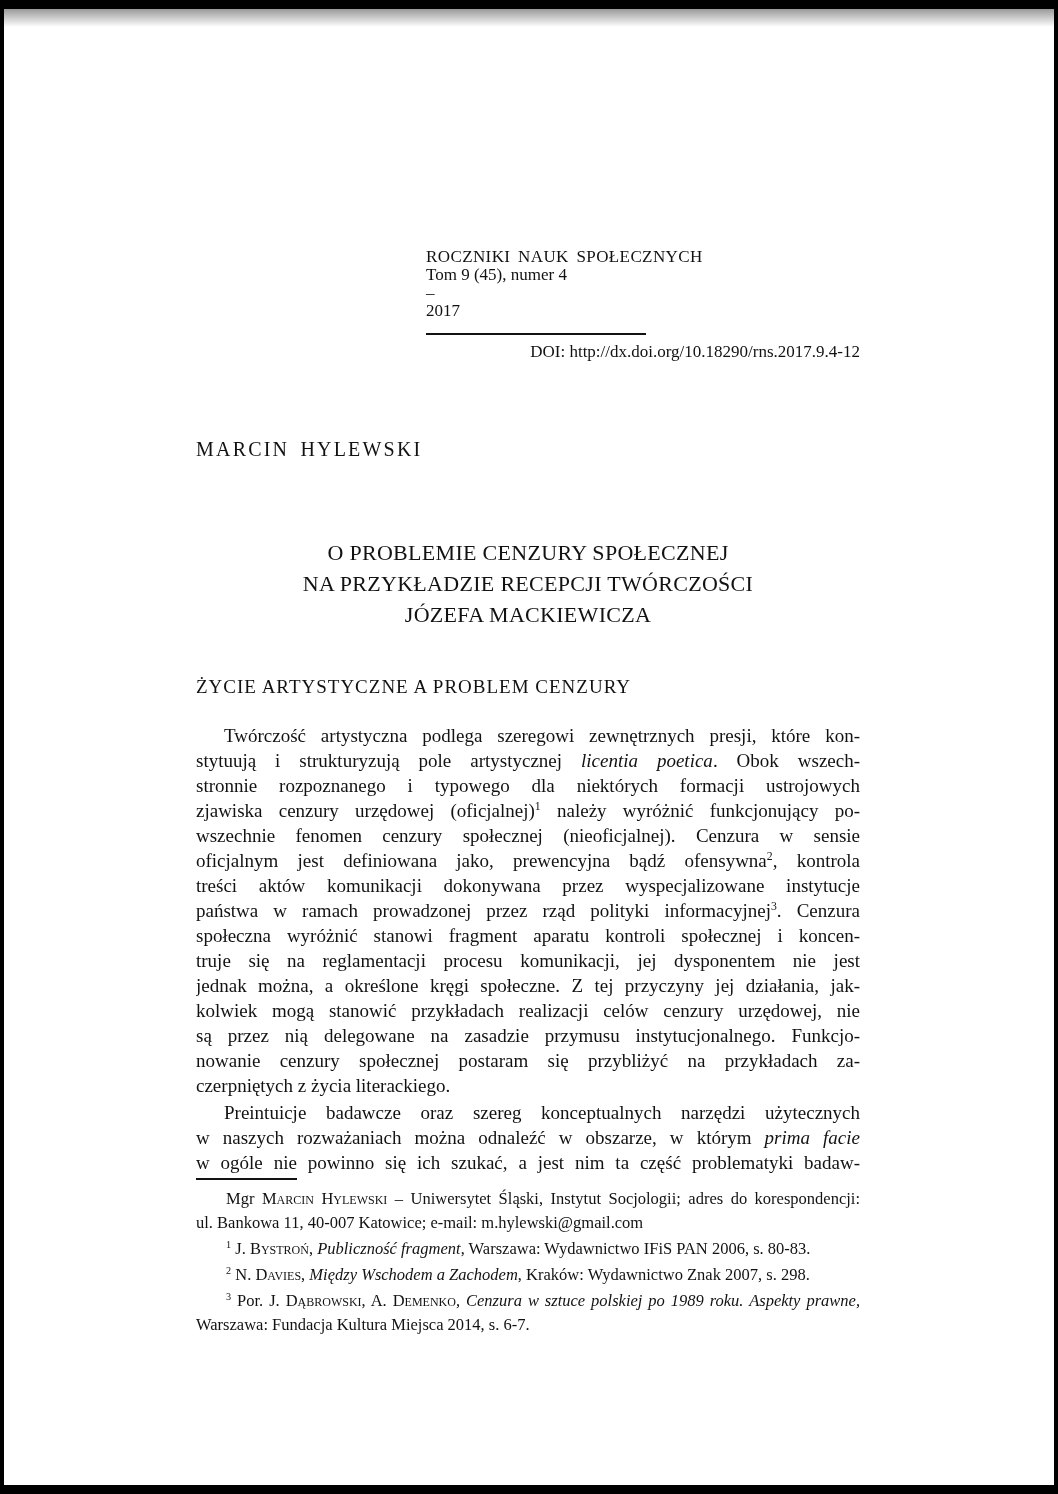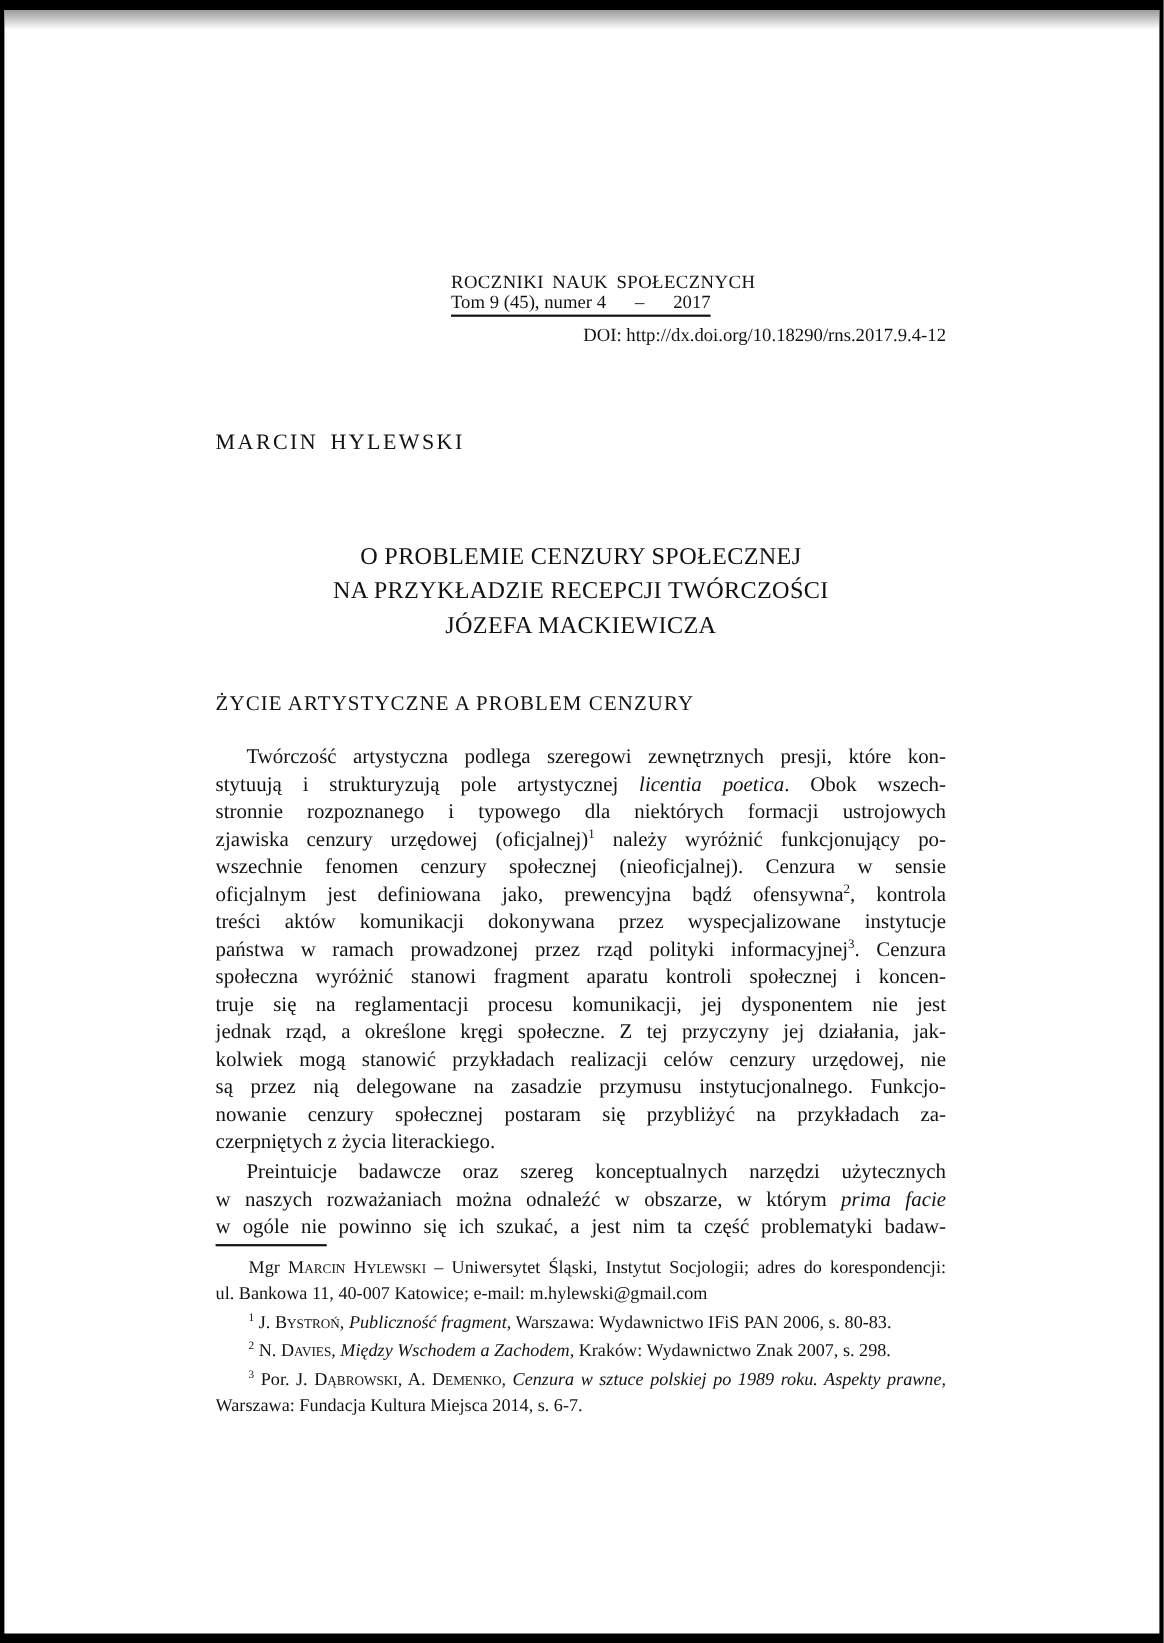--- a/index.html
+++ b/index.html
@@ -24,26 +24,27 @@
     height: 18px;
     background: linear-gradient(#9a9a9a, rgba(255,255,255,0));
     pointer-events: none;
   }
   .content { margin: 0 194px 0 192px; }
 
   
   .masthead { margin: 239px auto 0 auto; width: 236px; }
   .masthead-inner {
     border-bottom: 2px solid #121212;
-    padding-bottom: 2px;
+    padding-bottom: 13px;
     font-size: 17px;
     line-height: 18px;
+    margin-left: 16px;
   }
   .journal-name { letter-spacing: 0.4px; word-spacing: 3px; white-space: nowrap; }
-  .vol-line { display: flex; justify-content: space-between; align-items: baseline; }
+  .vol-line { display: flex; justify-content: space-between; align-items: baseline; flex-direction: column; }
   .doi { margin-top: 8px; text-align: right; font-size: 17px; line-height: 18px; }
 
   
   .author {
     margin-top: 76px;
     font-size: 20px;
     line-height: 24px;
     letter-spacing: 2.2px;
     word-spacing: 4px;
     text-transform: uppercase;
@@ -125,21 +126,21 @@
           <div class="line indent">Twórczość artystyczna podlega szeregowi zewnętrznych presji, które kon-</div>
           <div class="line">stytuują i strukturyzują pole artystycznej <i>licentia poetica</i>. Obok wszech-</div>
           <div class="line">stronnie rozpoznanego i typowego dla niektórych formacji ustrojowych</div>
           <div class="line">zjawiska cenzury urzędowej (oficjalnej)<sup>1</sup> należy wyróżnić funkcjonujący po-</div>
           <div class="line">wszechnie fenomen cenzury społecznej (nieoficjalnej). Cenzura w sensie</div>
           <div class="line">oficjalnym jest definiowana jako, prewencyjna bądź ofensywna<sup>2</sup>, kontrola</div>
           <div class="line">treści aktów komunikacji dokonywana przez wyspecjalizowane instytucje</div>
           <div class="line">państwa w ramach prowadzonej przez rząd polityki informacyjnej<sup>3</sup>. Cenzura</div>
           <div class="line">społeczna wyróżnić stanowi fragment aparatu kontroli społecznej i koncen-</div>
           <div class="line">truje się na reglamentacji procesu komunikacji, jej dysponentem nie jest</div>
-          <div class="line">jednak rząd, a określone kręgi społeczne. Z tej przyczyny jej działania, jak-</div>
+          <div class="line">jednak można, a określone kręgi społeczne. Z tej przyczyny jej działania, jak-</div>
           <div class="line">kolwiek mogą stanowić przykładach realizacji celów cenzury urzędowej, nie</div>
           <div class="line">są przez nią delegowane na zasadzie przymusu instytucjonalnego. Funkcjo-</div>
           <div class="line">nowanie cenzury społecznej postaram się przybliżyć na przykładach za-</div>
           <div class="line last">czerpniętych z życia literackiego.</div>
         </div>
         <div class="paragraph">
           <div class="line indent">Preintuicje badawcze oraz szereg konceptualnych narzędzi użytecznych</div>
           <div class="line">w naszych rozważaniach można odnaleźć w obszarze, w którym <i>prima facie</i></div>
           <div class="line">w ogóle nie powinno się ich szukać, a jest nim ta część problematyki badaw-</div>
         </div>

